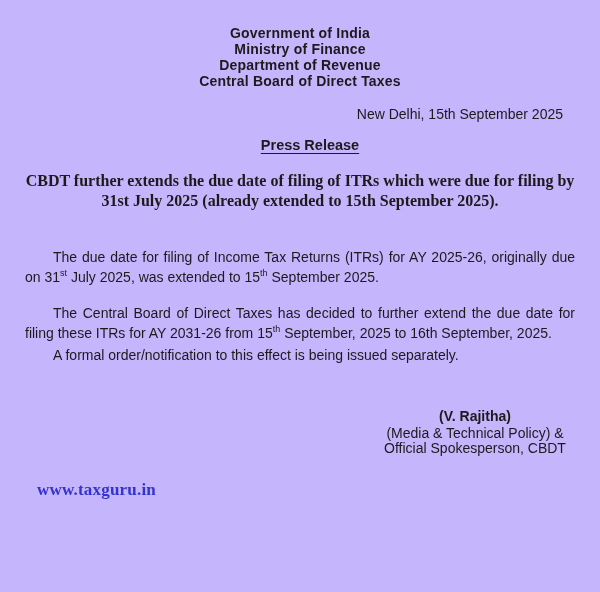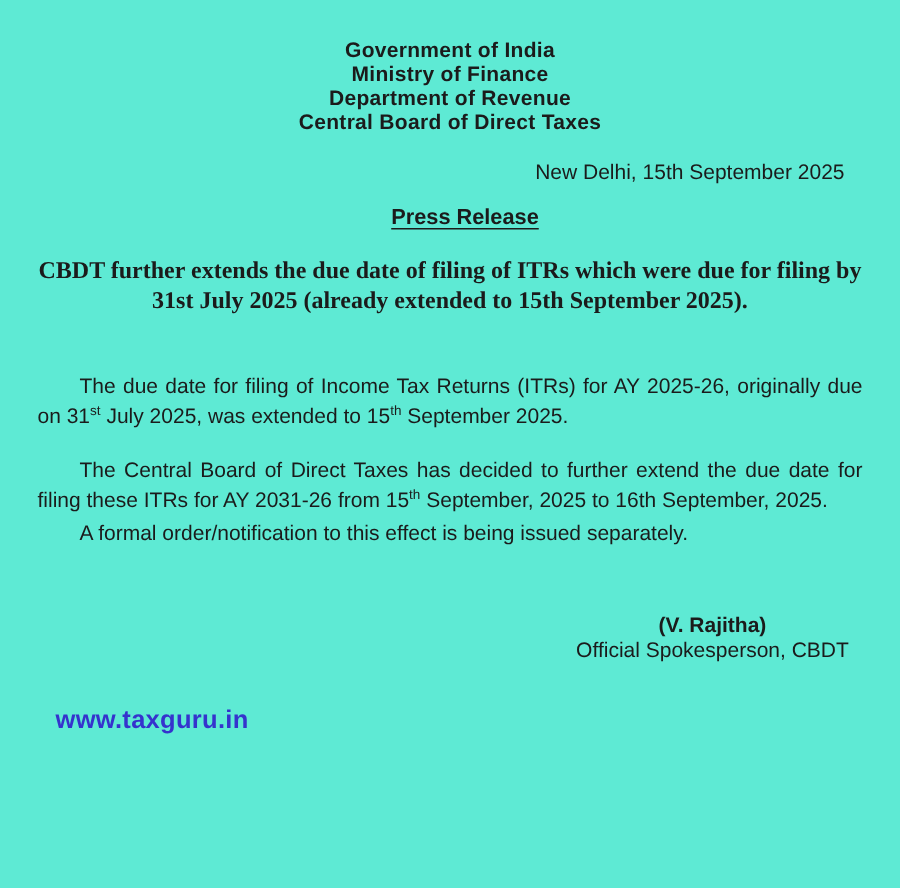--- a/index.html
+++ b/index.html
@@ -7,21 +7,21 @@
     width: 600px; height: 592px;
     background: #ffffff;
     font-family: "Liberation Sans", sans-serif;
     color: #1b1b1b;
     overflow: hidden;
   }
   .doc {
     position: relative;
     width: 600px; height: 592px;
     padding: 25px 25px 0 25px;
-    background: #5eead4;
+    background: #c4b5fd;
   }
   .header-block {
     text-align: center;
     font-weight: bold;
     font-size: 14px;
     line-height: 16px;
     letter-spacing: 0.2px;
   }
   .dateline {
     margin-top: 17px;
@@ -73,22 +73,22 @@
     font-size: 14px;
     line-height: 15.5px;
   }
   .signature .sig-name {
     font-weight: bold;
     margin-bottom: 1px;
   }
   .website {
     position: absolute;
     left: 37px;
-    top: 470px;
-    font-family: Liberation Sans, sans-serif;
+    top: 480px;
+    font-family: Liberation Serif, serif;
     font-weight: bold;
     font-size: 17px;
     letter-spacing: 0.2px;
     text-decoration: none;
     cursor: pointer;
   }
 </style>
 </head>
 <body>
 
@@ -110,18 +110,19 @@
   <div class="subject">CBDT further extends the due date of filing of ITRs which were due for filing by 31st July 2025 (already extended to 15th September 2025).</div>
 
   <p class="para first"><span>The due date for filing of Income Tax Returns (ITRs) for AY 2025-26, originally due on 31</span><sup>st</sup><span> July 2025, was extended to 15</span><sup>th</sup><span> September 2025.</span></p>
 
   <p class="para"><span>The Central Board of Direct Taxes has decided to further extend the due date for filing these ITRs for AY 2031-26 from 15</span><sup>th</sup><span> September, 2025 to 16th September, 2025.</span></p>
 
   <p class="para last">A formal order/notification to this effect is being issued separately.</p>
 
   <div class="signature">
     <div class="sig-name">(V. Rajitha)</div>
+    <div>(Media &amp; Technical Policy) &amp;</div>
     <div>Official Spokesperson, CBDT</div>
   </div>
 
   <a class="website" style="color: rgb(53, 51, 205);">www.taxguru.in</a>
 
 </div>
 
 </body></html>

